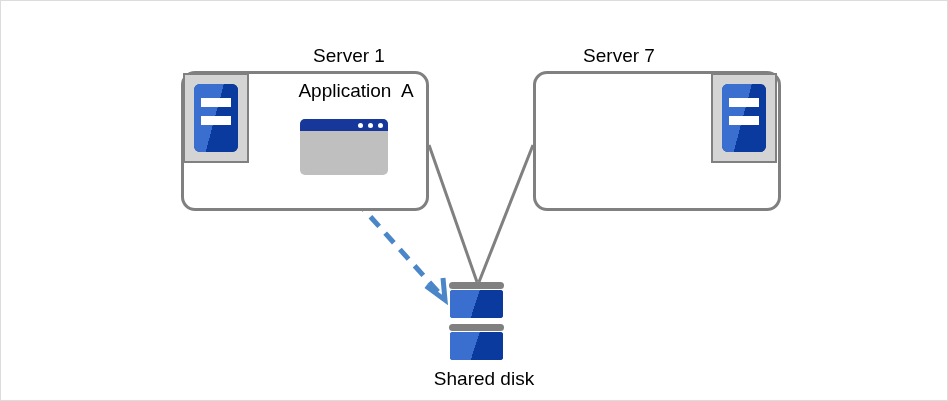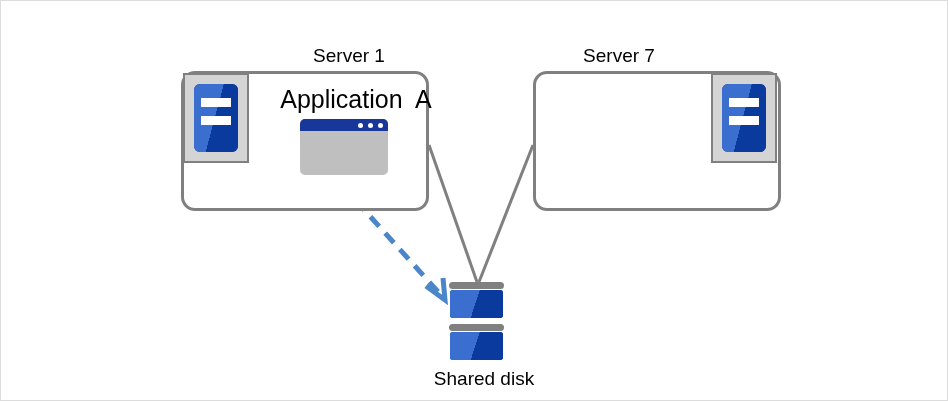--- a/index.html
+++ b/index.html
@@ -28,21 +28,21 @@
   .label {
     position: absolute;
     color: #000000;
     font-size: 19px;
     line-height: 24px;
     white-space: pre;
     text-align: center;
   }
   #server1-label { left: 248px; top: 43px; width: 200px; }
   #server2-label { left: 518px; top: 43px; width: 200px; }
-  #app-a-label   { left: 255px; top: 86px; width: 200px; font-size: 25px; }
+  #app-a-label   { left: 255px; top: 78px; width: 200px; font-size: 19px; }
   #shared-disk-label { left: 383px; top: 366px; width: 200px; text-align: center; }
 
   
   .server-box {
     position: absolute;
     border: 3px solid #808080;
     border-radius: 14px;
     background: #ffffff;
     box-sizing: border-box;
   }

